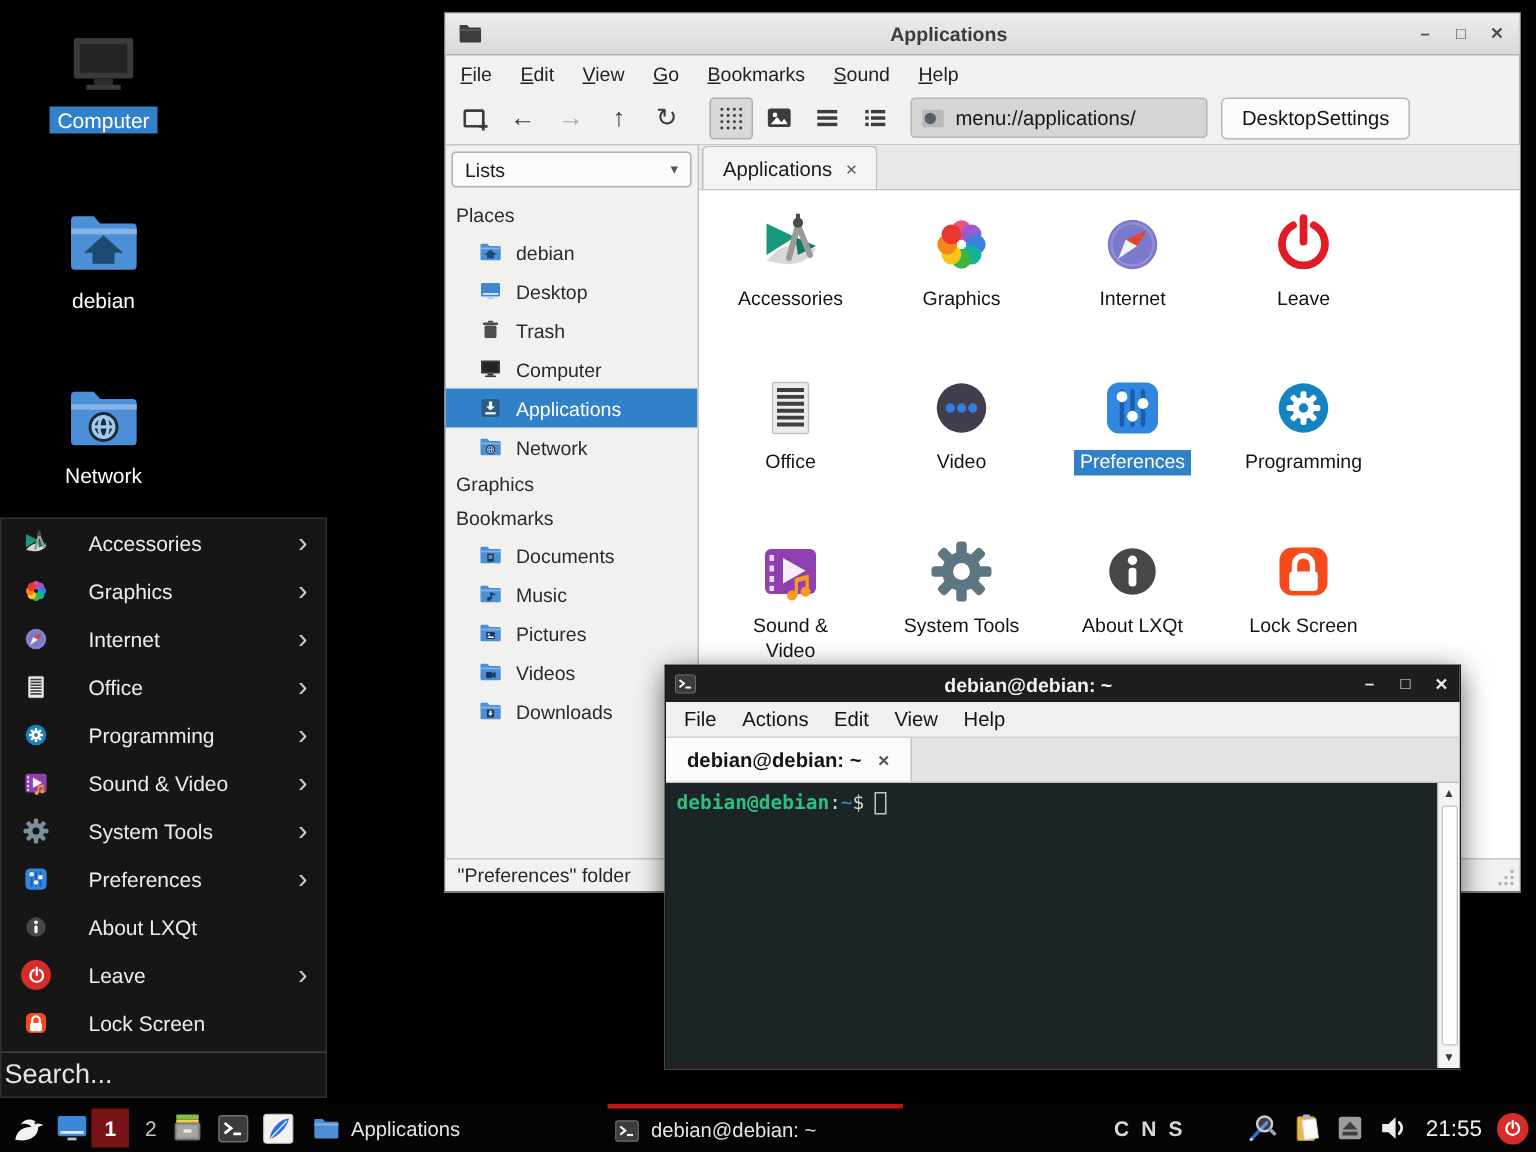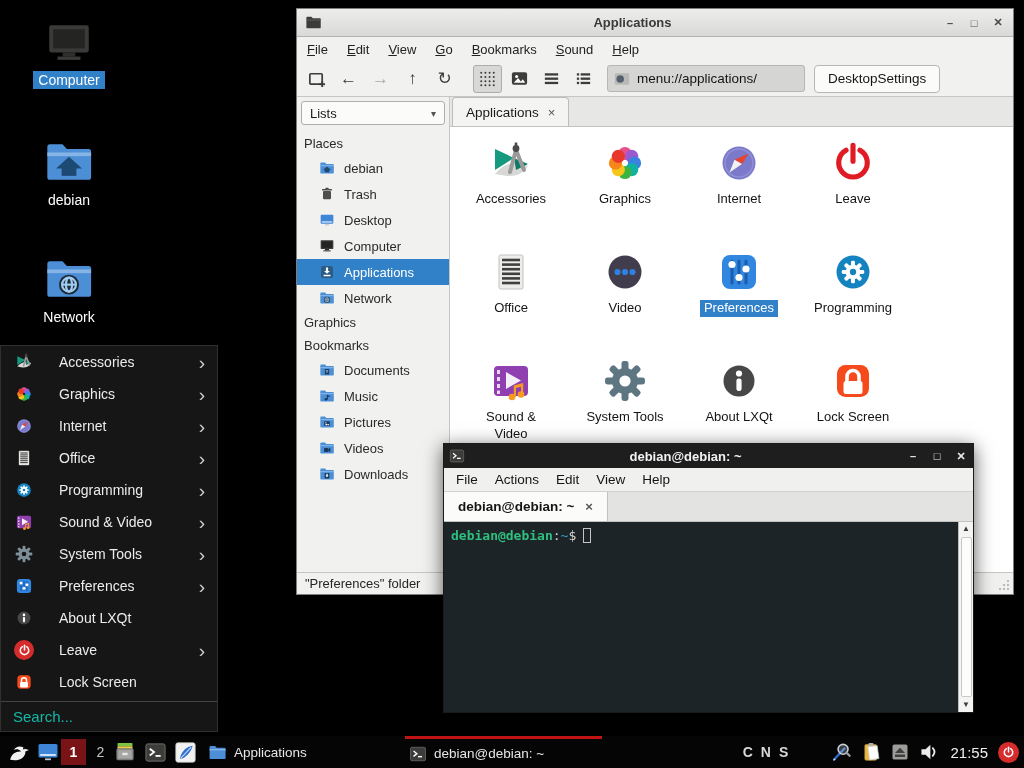--- a/index.html
+++ b/index.html
@@ -15,41 +15,41 @@
   .desk-icon .dlabel { margin-top:3px; padding:1px 5px; }
   .desk-icon.selected .dlabel { background:var(--accent); }
 
   
   #desktop-menu { position:absolute; left:0; top:345px; width:218px; background:#161616; border:1px solid #303030; z-index:5; padding-bottom:2px; --hole:#161616; }
   .dm-item { height:32px; display:flex; align-items:center; padding:0 8px 0 13px; color:#ececec; font-size:14px; }
   .dm-ico { width:20px; height:20px; margin-right:25px; flex:none; }
   .dm-label { flex:1; }
   .dm-arrow { color:#cfcfcf; font-size:19px; line-height:1; padding-right:4px; }
   .dm-sep { border-top:1px solid #444; margin:3px 0 2px 0; }
-  .dm-search { height:25px; display:flex; align-items:center; padding-left:12px; color:#14b8a6; font-size:15px; }
+  .dm-search { height:25px; display:flex; align-items:center; padding-left:2px; color:#e5e5e5; font-size:18px; }
   .power-badge { width:20px; height:20px; border-radius:50%; background:var(--power-red); display:flex; align-items:center; justify-content:center; }
 
   
   #fm-window { left:296px; top:8px; width:718px; height:587px; z-index:10; }
   .fm-titlebar { height:28px; background:linear-gradient(#ededeb,#d9d9d7); border-bottom:1px solid #b2b2b0; display:flex; align-items:center; padding:0 8px; flex:none; }
   .fm-title { flex:1; text-align:center; font-weight:bold; font-size:13px; color:#3a3a3a; }
   .wbtns { display:flex; gap:10px; align-items:center; }
   .wbtn { font-size:11px; font-weight:bold; color:#4c4c4a; width:14px; text-align:center; }
   .fm-menubar { height:24px; display:flex; align-items:center; padding:0 10px; gap:19px; font-size:13px; color:#222; flex:none; }
   .fm-menubar .mitem { display:inline-block; }
   .fm-menubar .mitem::first-letter { text-decoration:underline; }
   .fm-toolbar { height:36px; display:flex; align-items:center; padding:0 5px; gap:3px; border-bottom:1px solid #c6c6c4; flex:none; }
   .tbtn { width:29px; height:28px; display:flex; align-items:center; justify-content:center; font-size:17px; color:#3a3a38; border-radius:3px; flex:none; }
   .tbtn.disabled { color:#a9a9a7; }
   .tbtn.pressed { background:#d8d8d6; border:1px solid #adadab; }
   .tb-gap { width:8px; }
   .addressbar { width:198px; height:27px; background:#d5d5d3; border:1px solid #b6b6b4; border-radius:3px; display:flex; align-items:center; gap:6px; padding:0 5px; font-size:13.5px; color:#141414; margin-left:6px; flex:none; }
   .ds-btn { height:28px; padding:0 13px; background:#fbfbf9; border:1px solid #b6b6b4; border-radius:4px; font-size:13.5px; color:#141414; margin-left:6px; display:flex; align-items:center; flex:none; }
   .fm-body { flex:1; display:flex; min-height:0; }
-  .fm-sidebar { width:153px; border-right:1px solid #c6c6c4; font-size:13px; display:flex; flex-direction:column; flex:none; }
+  .fm-sidebar { width:169px; border-right:1px solid #c6c6c4; font-size:13px; display:flex; flex-direction:column; flex:none; }
   .combo { margin:4px; height:24px; background:#fbfbf9; border:1px solid #aeaeac; border-radius:3px; display:flex; align-items:center; justify-content:space-between; padding:0 8px; color:#1a1a1a; flex:none; }
   .combo .carrow { font-size:10px; color:#555; }
   .tree { flex:1; overflow:hidden; padding-top:3px; }
   .tree-header { padding:4px 2px 4px 7px; color:#2a2a2a; }
   .tree-item { height:26px; display:flex; align-items:center; gap:9px; padding-left:22px; color:#2a2a2a; }
   .tree-item svg { flex:none; }
   .tree-item.selected { background:var(--accent); color:#fff; }
   .fm-main { flex:1; display:flex; flex-direction:column; background:#fff; min-width:0; }
   .tabbar { height:30px; background:#e7e7e5; display:flex; align-items:flex-end; border-bottom:1px solid #c2c2c0; flex:none; }
   .tab { height:29px; background:#f4f4f2; border:1px solid #bcbcba; border-bottom:none; border-radius:4px 4px 0 0; display:flex; align-items:center; gap:9px; padding:0 13px; font-size:13.5px; color:#1a1a1a; margin-left:2px; }
@@ -528,29 +528,29 @@
       <div class="tree">
         <div class="tree-header">Places</div>
         <div class="tree-item">
           <svg class="icon" width="16" height="16" viewBox="0 0 24 24">
               <use href="#i-folder-home"></use>
             </svg>
           <span>debian</span>
         </div>
         <div class="tree-item">
           <svg class="icon" width="16" height="16" viewBox="0 0 24 24">
+              <use href="#i-desktop-mon"></use>
+            </svg>
+          <span>Desktop</span>
+        </div>
+        <div class="tree-item">
+          <svg class="icon" width="16" height="16" viewBox="0 0 24 24">
               <use href="#i-trash"></use>
             </svg>
           <span>Trash</span>
-        </div>
-        <div class="tree-item">
-          <svg class="icon" width="16" height="16" viewBox="0 0 24 24">
-              <use href="#i-desktop-mon"></use>
-            </svg>
-          <span>Desktop</span>
         </div>
         <div class="tree-item">
           <svg class="icon" width="16" height="16" viewBox="0 0 24 24">
               <use href="#i-computer"></use>
             </svg>
           <span>Computer</span>
         </div>
         <div class="tree-item selected">
           <svg class="icon" width="16" height="16" viewBox="0 0 24 24">
               <use href="#i-apps"></use>

